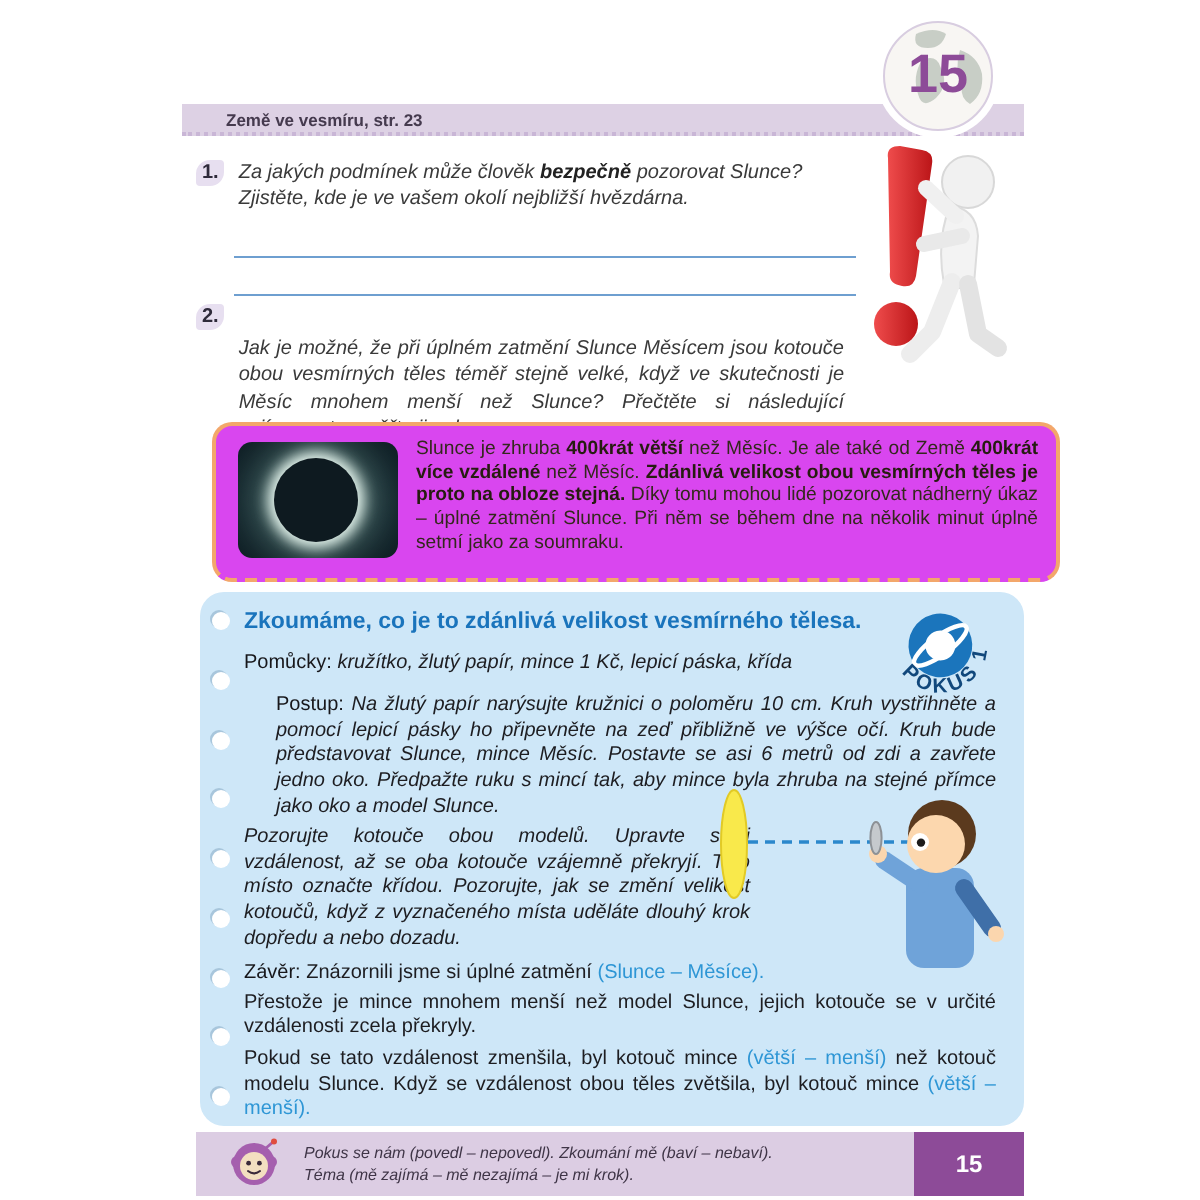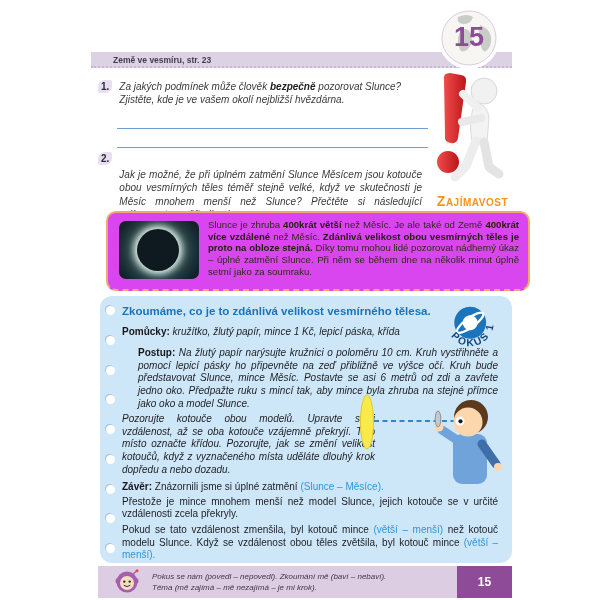--- a/index.html
+++ b/index.html
@@ -45,21 +45,21 @@
              text-align:justify;color:#33281c;}
   .fact-text b{color:#261c10;}
 
   
   .exp-box{position:absolute;left:100px;top:296px;width:412px;height:267px;background:#cee7f8;border-radius:12px;}
   .holes{position:absolute;left:4px;top:10px;bottom:10px;width:12px;display:flex;flex-direction:column;
          justify-content:space-between;align-items:center;}
   .hole{width:9px;height:9px;border-radius:50%;background:#ffffff;box-shadow:-1px -1px 0 #a8c6dc;}
   .exp-content{position:absolute;left:22px;right:14px;top:7px;font-size:10px;line-height:12.6px;color:#1d1d21;}
   .exp-title{width:332px;font-size:11.5px;font-weight:bold;color:#1a74bc;margin:2px 0 8px;}
-  .lbl{font-weight:bold;font-style:normal;color:#17171b;}
+  .lbl{font-weight:normal;font-style:normal;color:#17171b;}
   .it{font-style:italic;}
   .exp-tools{margin-bottom:9px;}
   .exp-tools i{font-style:italic;}
   .exp-proc{text-align:justify;margin-bottom:3px;margin-left:16px;}
   .exp-proc2{width:253px;text-align:justify;margin-bottom:5px;}
   .exp-concl{margin-bottom:2px;}
   .exp-p2{text-align:justify;margin-bottom:3px;}
   .exp-p3{text-align:justify;margin-bottom:5px;}
   .blue{color:#2e96d5;}
   .exp-warning{font-size:9px;font-weight:bold;font-style:italic;color:#1a6db6;}
@@ -116,21 +116,20 @@
       <path d="M57,33 Q70,34 71,48 L69,72 Q62,76 54,72 Q50,50 57,33 Z" fill="#f3f3f3" stroke="#dcdcdc" stroke-width="1"></path>
       <path d="M58,71 L48,96 L37,107" fill="none" stroke="#ededed" stroke-width="9" stroke-linecap="round" stroke-linejoin="round"></path>
       <path d="M66,72 L71,97 L81,104" fill="none" stroke="#e3e3e3" stroke-width="9" stroke-linecap="round" stroke-linejoin="round"></path>
       <path d="M26,9 Q25,3 32,3 L43,5 Q49,6 48,12 L40,68 Q39,74 33,73 Q26,72 27,66 Z" fill="url(#rg)"></path>
       <circle cx="30" cy="92" r="11" fill="url(#rg)"></circle>
       <path d="M60,38 L45,24" stroke="#f0f0f0" stroke-width="8" stroke-linecap="round"></path>
       <path d="M63,48 L44,52" stroke="#e9e9e9" stroke-width="8" stroke-linecap="round"></path>
     </svg>
   </div>
 
-  <div class="fact-label">Zajímavost</div>
   <div class="fact-box">
     <div class="eclipse">
       <div class="corona"></div>
     </div>
     <div class="fact-text"><span>Slunce je zhruba </span><b>400krát větší</b><span> než Měsíc. Je ale také od Země </span><b>400krát více vzdálené</b><span> než Měsíc. </span><b>Zdánlivá velikost obou vesmírných těles je proto na obloze stejná.</b><span> Díky tomu mohou lidé pozorovat nádherný úkaz – úplné zatmění Slunce. Při něm se během dne na několik minut úplně setmí jako za soumraku.</span></div>
   </div>
 
   <div class="exp-box">
     <div class="holes">
       <span class="hole"></span>

